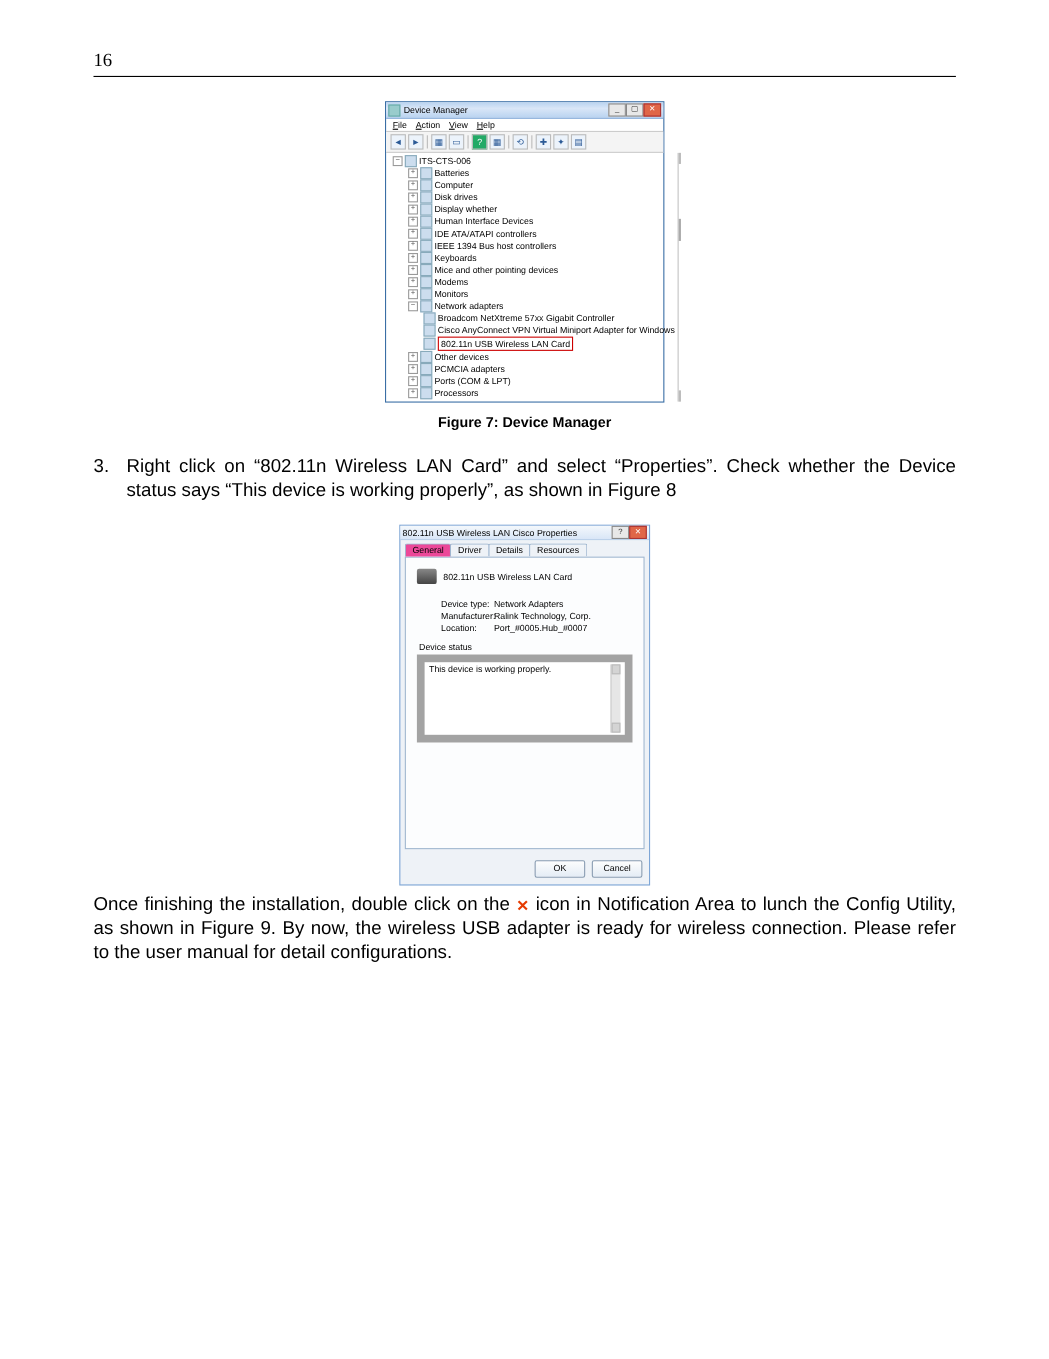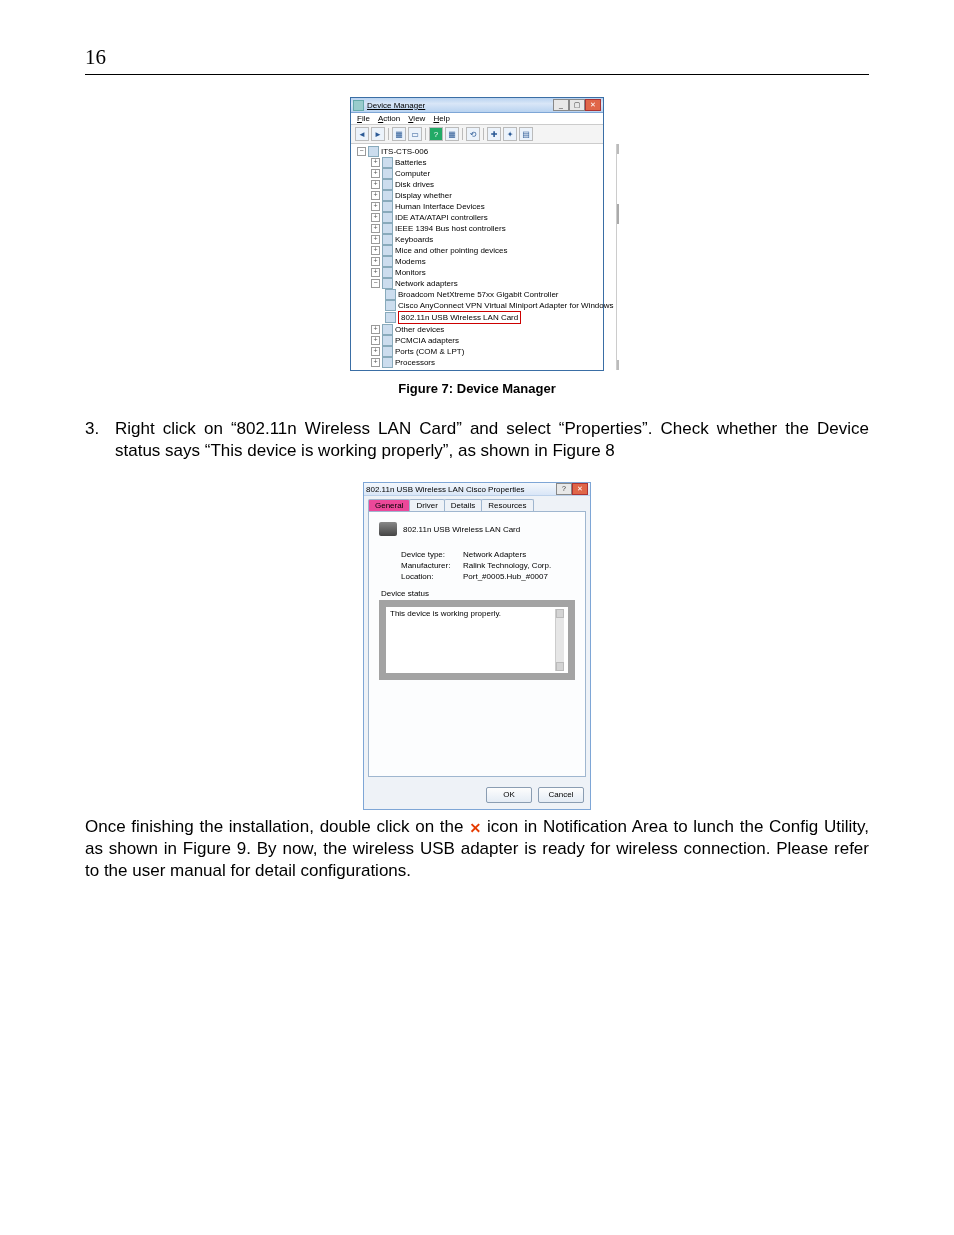--- a/index.html
+++ b/index.html
@@ -17,21 +17,21 @@
     position: relative;
   }
   .running-head {
     border-bottom: 1px solid #000;
     padding-bottom: 4px;
     margin-bottom: 22px;
     display: flex;
     align-items: baseline;
   }
   .page-number {
-    font-size: 21px;
+    font-size: 17px;
     font-weight: 400;
     margin-right: 40px;
     min-width: 20px;
   }
   .doc-title {
     font-size: 14px;
     font-family: "Gill Sans", "Trebuchet MS", Arial, sans-serif;
     letter-spacing: 0.2px;
   }
 
@@ -49,21 +49,21 @@
     height: 14px;
     background: linear-gradient(#b9d3f0, #d9e6f7 40%, #b9d3f0);
     display: flex;
     align-items: center;
     padding: 0 2px;
     border-bottom: 1px solid #7ea6d6;
   }
   .dm-titlebar .icon {
     width: 9px; height: 9px; background: #9cc; margin-right: 3px; border: 1px solid #6aa;
   }
-  .dm-titlebar .title { flex: 1; font-size: 8px; color: #000; text-decoration: underline; }
+  .dm-titlebar .title { flex: 1; font-size: 8px; color: #000; }
   .win-btns { display: flex; gap: 0; }
   .win-btn {
     width: 14px; height: 10px; border: 1px solid #888; background: #e8e8e8;
     font-size: 7px; text-align: center; line-height: 9px; color: #333;
   }
   .win-btn.close { background: #e06648; color: #fff; border-color: #a33; }
   .dm-menubar {
     display: flex; gap: 8px; padding: 1px 6px; font-size: 8px;
     border-bottom: 1px solid #ccc;
   }
@@ -183,21 +183,21 @@
     min-height: 246px;
     position: relative;
   }
   .prop-header { display: flex; align-items: center; gap: 6px; margin-bottom: 14px; }
   .prop-header .about-icon {
     width: 18px; height: 14px;
     background: linear-gradient(#888, #444);
     border-radius: 2px;
   }
   .kv { display: flex; margin: 2px 0 2px 22px; font-size: 8px; }
-  .kv .k { width: 62px; }
+  .kv .k { width: 48px; }
   .ds-label { margin: 8px 0 2px 2px; font-size: 8px; }
   .ds-box {
     border: 7px solid #a3a3a3; background: #fff;
     height: 62px; position: relative; padding: 2px 4px;
     display: flex;
   }
   .ds-text { flex: 1; font-size: 8px; }
   .ds-scroll { width: 8px; background: #e6e6e6; border-left: 1px solid #ccc; position: relative; }
   .ds-scroll::before, .ds-scroll::after {
     content: ""; position: absolute; left: 0; right: 0; height: 7px;

